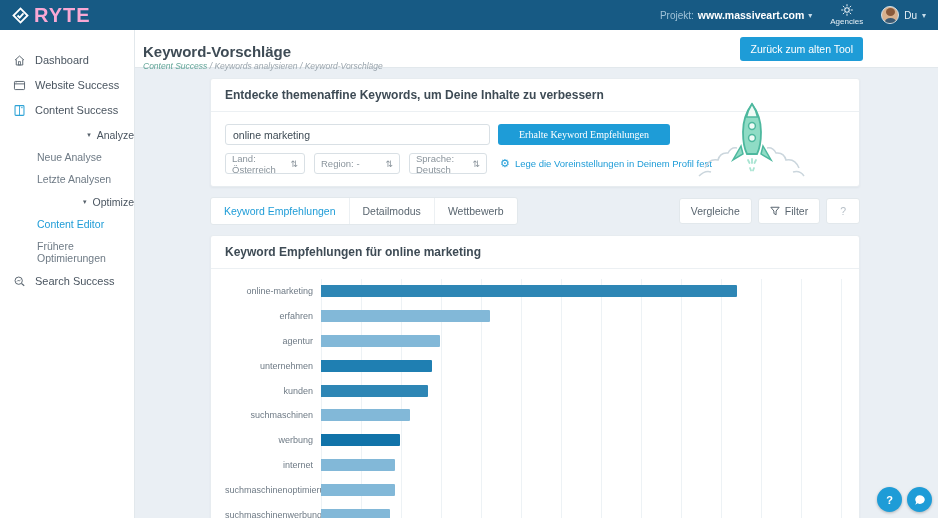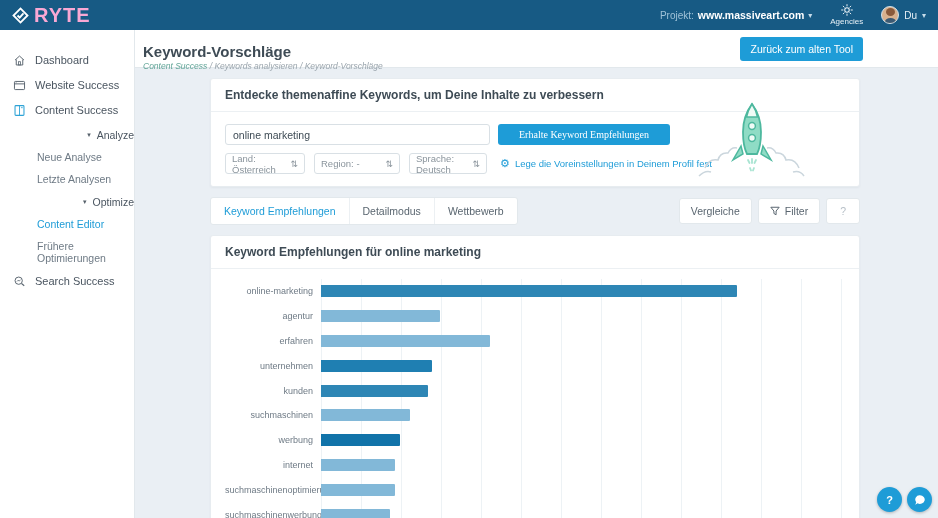--- a/index.html
+++ b/index.html
@@ -272,29 +272,29 @@
   <div class="panel chart-panel">
     <div class="panel-header">Keyword Empfehlungen für online marketing</div>
     <div class="chart-body">
         <div class="chart-row">
           <div class="chart-label">online-marketing</div>
           <div class="bar-area">
             <div class="bar" style="width: 79.3651%; background: rgb(46, 134, 181);"></div>
           </div>
         </div>
         <div class="chart-row">
+          <div class="chart-label">erfahren</div>
+          <div class="bar-area">
+            <div class="bar" style="width: 32.3016%; background: rgb(130, 184, 216);"></div>
+          </div>
+        </div>
+        <div class="chart-row">
           <div class="chart-label">agentur</div>
           <div class="bar-area">
             <div class="bar" style="width: 22.7778%; background: rgb(130, 184, 216);"></div>
-          </div>
-        </div>
-        <div class="chart-row">
-          <div class="chart-label">erfahren</div>
-          <div class="bar-area">
-            <div class="bar" style="width: 32.3016%; background: rgb(130, 184, 216);"></div>
           </div>
         </div>
         <div class="chart-row">
           <div class="chart-label">unternehmen</div>
           <div class="bar-area">
             <div class="bar" style="width: 21.1111%; background: rgb(31, 127, 178);"></div>
           </div>
         </div>
         <div class="chart-row">
           <div class="chart-label">kunden</div>

